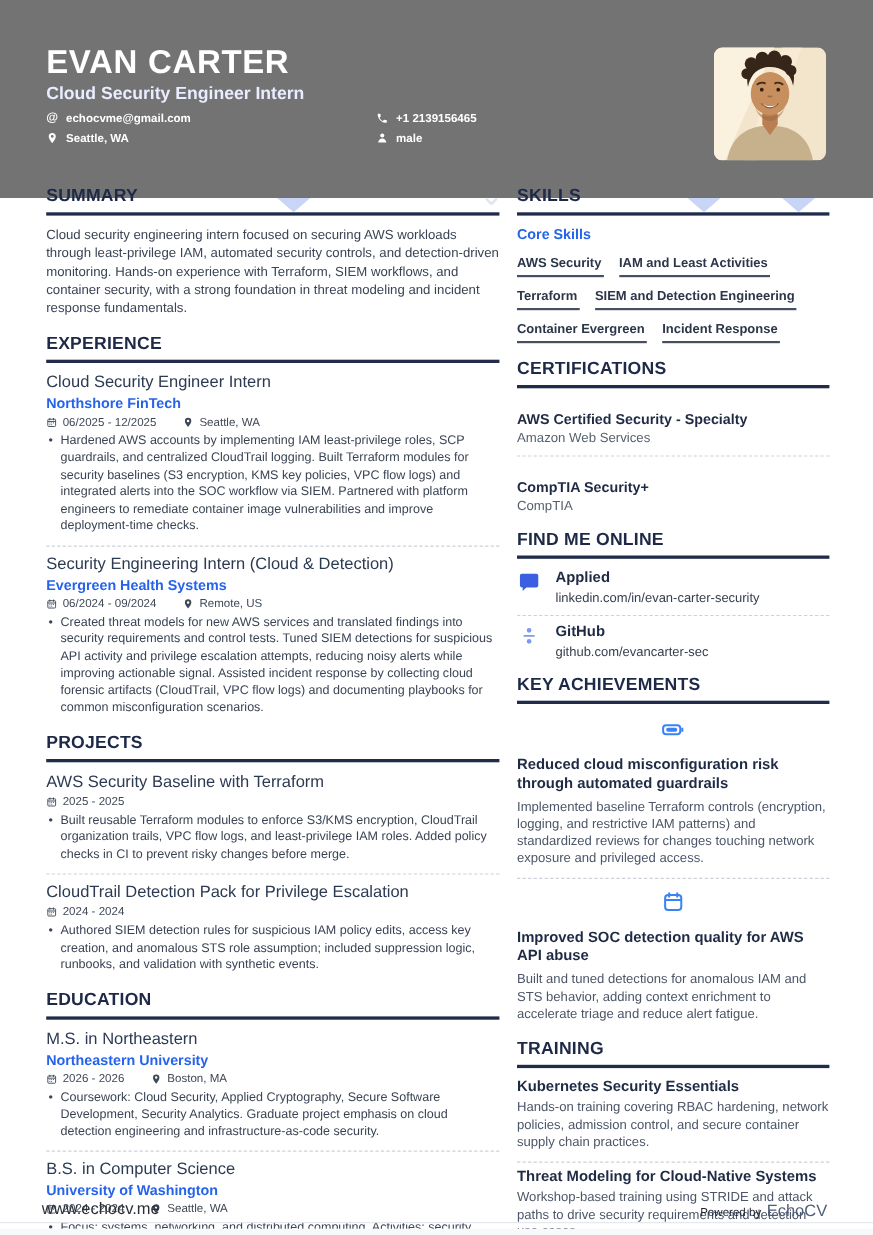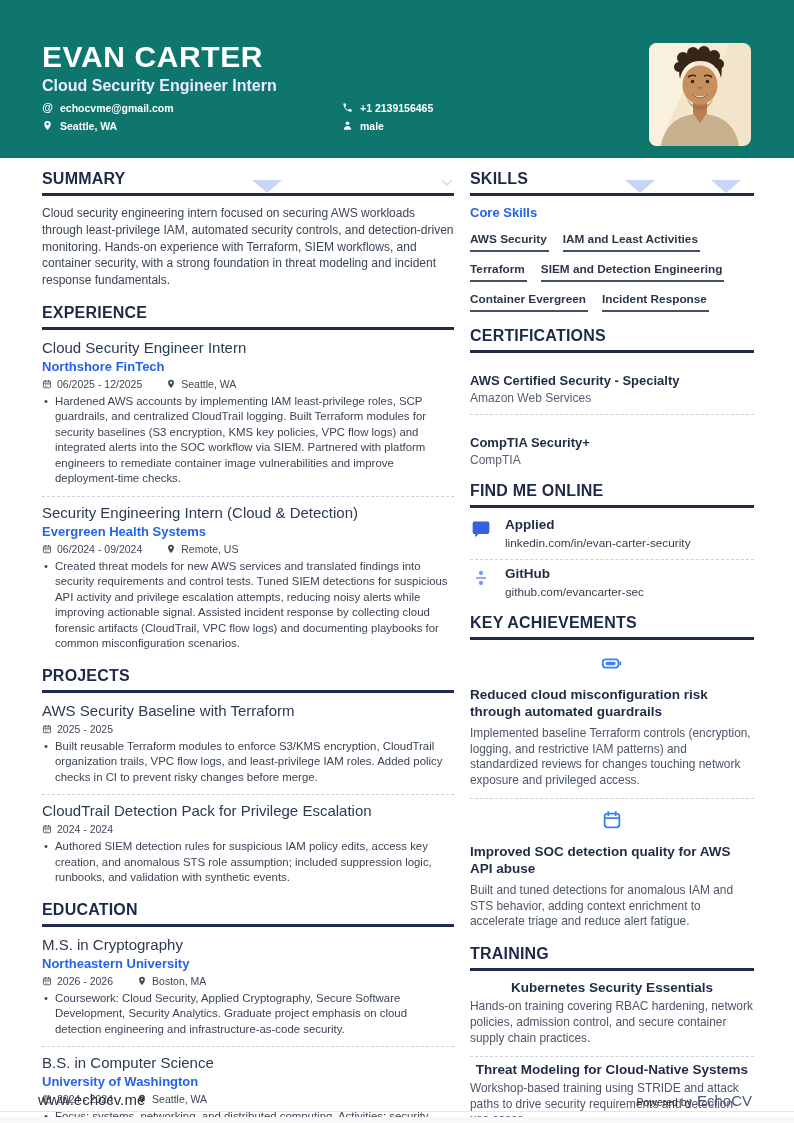--- a/index.html
+++ b/index.html
@@ -1,21 +1,21 @@
 <!DOCTYPE html>
 <html><head>
 <meta charset="utf-8">
 <style>
   * { margin:0; padding:0; box-sizing:border-box; }
   html,body { background:#ffffff; }
   body { font-family:"Liberation Sans","DejaVu Sans",sans-serif; }
   .page { position:relative; width:794px; height:1123px; margin:0 auto; background:#fff; overflow:hidden; }
 
   
-  .header { position:relative; height:158px; background:#0f766e; color:#fff; }
+  .header { position:relative; height:180px; background:#737373; color:#fff; }
   .name { position:absolute; left:42px; top:40px; font-size:30px; font-weight:800; letter-spacing:.6px; }
   .title { position:absolute; left:42px; top:77px; font-size:16px; font-weight:700; color:#e9edff; }
   .contact { position:absolute; left:42px; top:99px; width:560px; display:grid;
              grid-template-columns:300px 260px; grid-auto-rows:17px; row-gap:1px; }
   .contact .c-item { display:flex; align-items:center; gap:7px; font-size:10.5px; font-weight:700; color:#fff; }
   .c-icon { width:11px; height:11px; display:inline-flex; align-items:center; justify-content:center; flex:0 0 11px; }
   .c-icon svg { width:11px; height:11px; }
   .at-glyph { font-size:11px; font-weight:700; line-height:1; }
   .photo { position:absolute; right:43px; top:43px; width:102px; height:103px; border-radius:8px; overflow:hidden; }
   .photo svg { display:block; width:100%; height:100%; }
@@ -58,21 +58,21 @@
   .link-icon svg { width:20px; height:20px; }
   .link-name { font-size:13.5px; font-weight:700; color:#1f2b45; }
   .link-url { font-size:11.8px; color:#343e4e; margin-top:4px; }
 
   .ach-row { display:flex; gap:12px; margin-top:7px;flex-direction:column; }
   .ach-icon { flex:0 0 26px; display:flex; justify-content:center; padding-top:3px; }
   .ach-icon svg { width:22px; height:22px; }
   .ach-title { font-size:13.5px; font-weight:700; color:#1f2b45; line-height:1.25; }
   .ach-desc { font-size:11.9px; color:#4c5668; line-height:1.33; margin-top:5px; }
 
-  .train-title { font-size:13.5px; font-weight:700; color:#1f2b45; margin-top:5px;text-align:center; }
+  .train-title { font-size:13.5px; font-weight:700; color:#1f2b45; margin-top:5px; }
   .train-desc { font-size:11.9px; color:#4c5668; line-height:1.33; margin-top:4px; }
 
   
   .footer { position:absolute; left:0; right:0; bottom:0; height:30px; border-bottom:6px solid #f7f8fa; }
   .footer-line { position:absolute; left:0; right:0; bottom:5px; border-top:1px solid #e3e6ec; }
   .site { position:absolute; left:38px; bottom:9px; font-size:15px; color:#2a2f38; }
   .powered { position:absolute; right:42px; bottom:8px; display:flex; align-items:baseline; gap:5px; }
   .powered-by { font-size:10.5px; color:#1d2430; }
   .brand { font-size:15px; color:#4d5c78; }
 </style>
@@ -253,21 +253,21 @@
             <span class="dot">•</span>
             <span>Authored SIEM detection rules for suspicious IAM policy edits, access key creation, and anomalous STS role assumption; included suppression logic, runbooks, and validation with synthetic events.</span>
           </div>
         </div>
       </section>
 
       <section>
         <div class="sec-h">EDUCATION</div>
 
         <div>
-          <div class="entry-title">M.S. in Cryptography</div>
+          <div class="entry-title">M.S. in Northeastern</div>
           <div class="entry-org">Northeastern University</div>
           <div class="meta">
             <span class="m-icon">
                 <svg viewBox="0 0 24 24" fill="none" stroke="#3f4856" stroke-width="2">
                   <rect x="3.5" y="5" width="17" height="16" rx="2"></rect>
                   <path d="M8 2.5v5M16 2.5v5M3.5 10h17M7 13h2M11 13h2M15 13h2M7 17h2M11 17h2"></path>
                 </svg>
               </span>
             <span>2026 - 2026</span>
             <span class="m-gap"></span>

